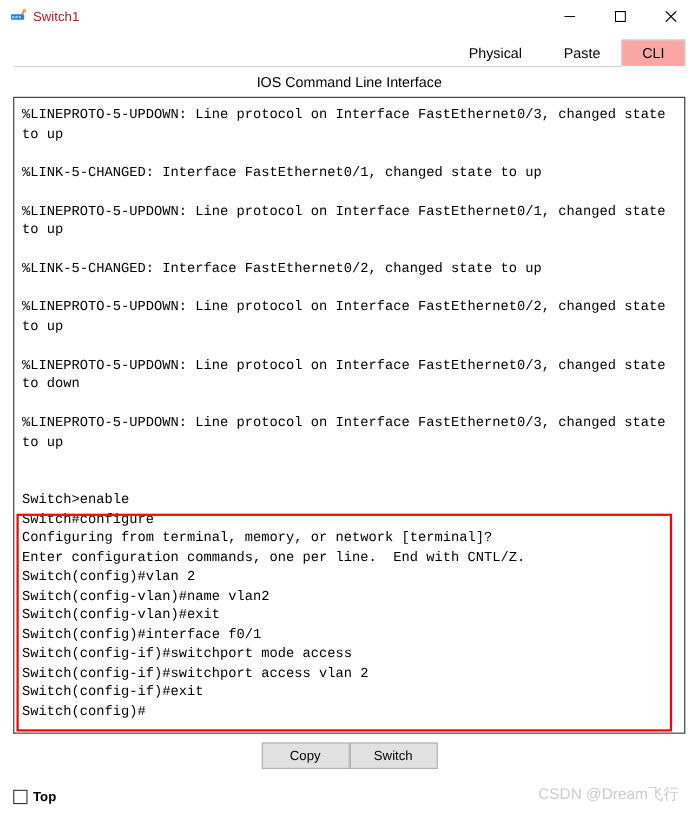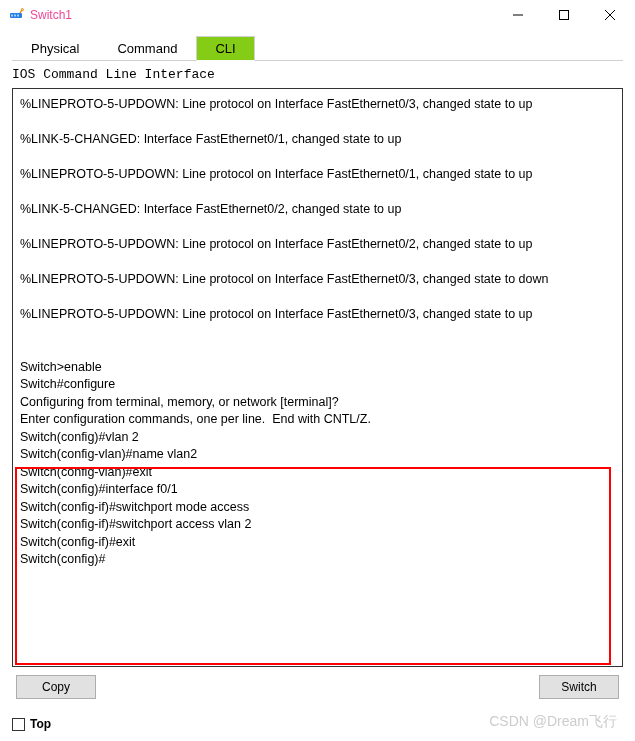--- a/index.html
+++ b/index.html
@@ -1,32 +1,32 @@
 <!DOCTYPE html>
 <html><head>
   <meta charset="utf-8">
   <style>
     * { box-sizing: border-box; margin: 0; padding: 0; }
     body { font-family: "Segoe UI", Tahoma, sans-serif; font-size: 12px; background: #fff; width: 635px; height: 741px; overflow: hidden; position: relative; }
     .titlebar { display: flex; align-items: center; height: 30px; padding: 0 2px 0 8px; }
     .titlebar .icon { width: 16px; height: 16px; margin-right: 6px; display: inline-flex; align-items: center; justify-content: center; }
-    .titlebar .title { flex: 1; font-size: 12px; color: #ec4899; }
+    .titlebar .title { flex: 1; font-size: 12px; color: #b91c1c; }
     .titlebar .winbtn { width: 46px; height: 30px; display: inline-flex; align-items: center; justify-content: center; color: #000; }
     .content { padding: 6px 12px; }
-    .tabs { display: flex; border-bottom: 1px solid #d0d0d0; }
+    .tabs { display: flex; border-bottom: 1px solid #d0d0d0; justify-content: flex-end; }
     .tab { padding: 4px 18px; font-size: 13px; border: 1px solid transparent; border-bottom: none; cursor: pointer; color: #000; }
-    .tab.active { border: 1px solid #d0d0d0; border-bottom: 1px solid #fff; margin-bottom: -1px; background: #84cc16; }
-    .panel-title { text-align: left; font-family: Liberation Mono, monospace; font-size: 13px; padding: 6px 0; }
+    .tab.active { border: 1px solid #d0d0d0; border-bottom: 1px solid #fff; margin-bottom: -1px; background: #fca5a5; }
+    .panel-title { text-align: center; font-family: Liberation Sans, sans-serif; font-size: 13px; padding: 6px 0; }
     .terminal-wrap { border: 1px solid #333; padding: 1px; position: relative; }
-    .terminal { font-family: Liberation Sans, sans-serif; font-size: 12.5px; line-height: 1.4; padding: 6px 6px; height: 575px; overflow-y: scroll; white-space: pre-wrap; word-break: break-word; color: #000; }
+    .terminal { font-family: Liberation Mono, monospace; font-size: 12.5px; line-height: 1.4; padding: 6px 6px; height: 575px; overflow-y: scroll; white-space: pre-wrap; word-break: break-word; color: #000; }
     .terminal::-webkit-scrollbar { width: 16px; }
     .terminal::-webkit-scrollbar-track { background: #f0f0f0; }
     .terminal::-webkit-scrollbar-thumb { background: #c0c0c0; }
     .highlight-box { position: absolute; border: 2px solid #f00; pointer-events: none; left: 2px; width: 596px; top: 378px; height: 198px; }
-    .btnrow { display: flex; justify-content: space-between; padding: 8px 4px 4px; }
+    .btnrow { display: flex; justify-content: center; padding: 8px 4px 4px; }
     .btn { width: 80px; height: 24px; border: 1px solid #adadad; background: #e1e1e1; font-size: 12px; cursor: pointer; }
     .footer { position: absolute; bottom: 10px; left: 12px; right: 12px; display: flex; align-items: center; font-weight: bold; }
     .checkbox { width: 13px; height: 13px; border: 1px solid #333; margin-right: 5px; display: inline-block; background: #fff; }
     .watermark { position: absolute; right: 18px; bottom: 10px; color: #ccc; font-size: 14px; }
   </style>
 </head>
 <body>
 
 <div class="titlebar">
   <span class="icon">
@@ -54,21 +54,21 @@
       <svg width="10" height="10">
         <line x1="0" y1="0" x2="10" y2="10" stroke="#000" stroke-width="1"></line>
         <line x1="10" y1="0" x2="0" y2="10" stroke="#000" stroke-width="1"></line>
       </svg>
     </div>
 </div>
 
 <div class="content">
   <div class="tabs">
     <div class="tab">Physical</div>
-    <div class="tab">Command</div>
+    <div class="tab">Paste</div>
     <div class="tab active">CLI</div>
   </div>
 
   <div class="panel-title">IOS Command Line Interface</div>
 
   <div class="terminal-wrap">
     <div class="terminal">%LINEPROTO-5-UPDOWN: Line protocol on Interface FastEthernet0/3, changed state to up
 
 %LINK-5-CHANGED: Interface FastEthernet0/1, changed state to up
 

